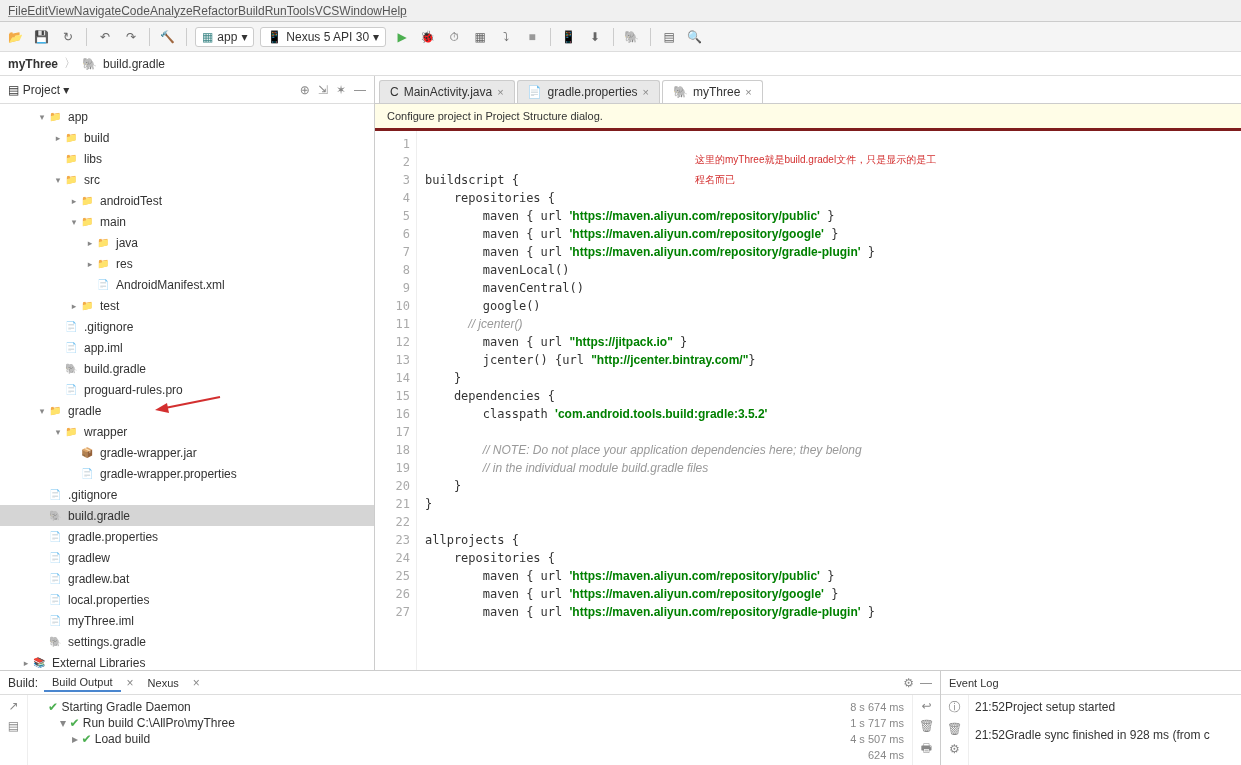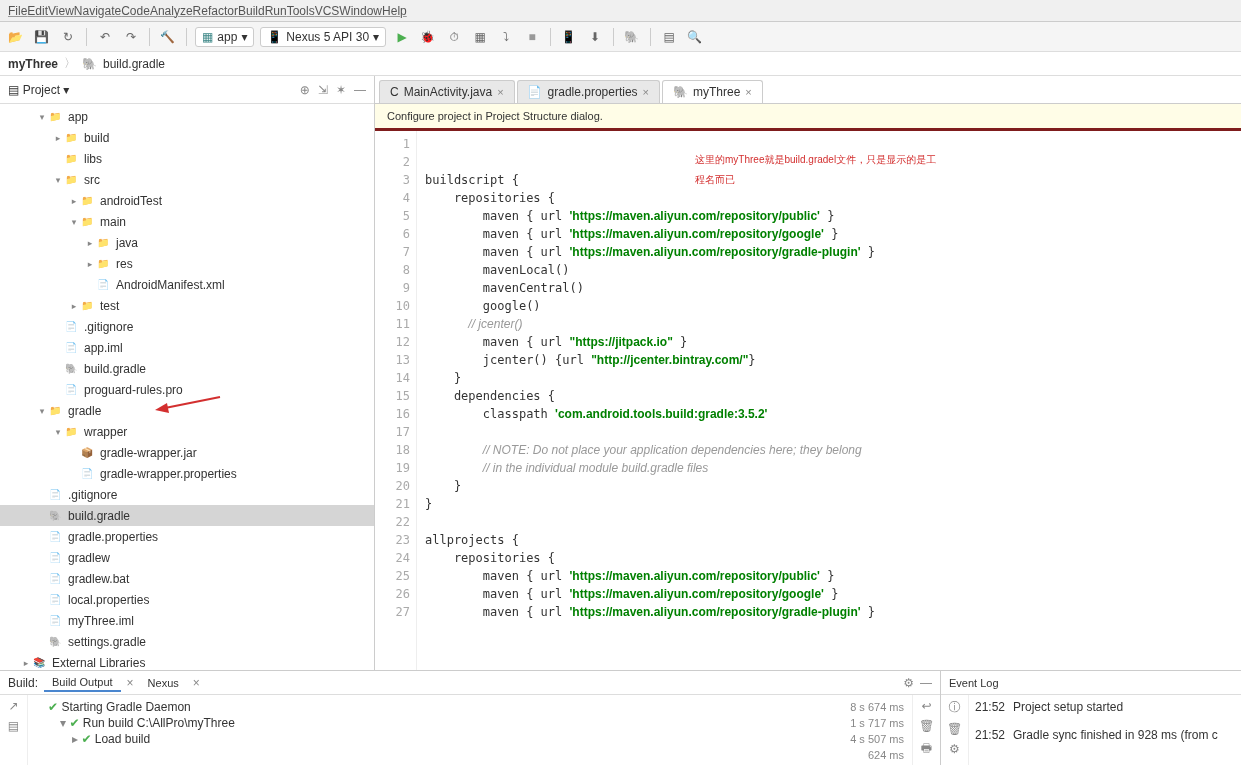--- a/index.html
+++ b/index.html
@@ -43,21 +43,21 @@
 .build-tab.active { border-bottom:2px solid #4a86cf; }
 .build-body { flex:1; display:flex; overflow:hidden; }
 .build-gutter { width:28px; border-right:1px solid #eee; display:flex; flex-direction:column; align-items:center; padding-top:4px; gap:6px; color:#888; }
 .build-tree { flex:1; padding:4px 8px; font-size:11px; line-height:16px; }
 .build-times { width:80px; text-align:right; padding:4px 8px; color:#888; font-size:11px; line-height:16px; }
 .event-col { width:300px; display:flex; flex-direction:column; }
 .event-header { height:24px; border-bottom:1px solid #ddd; padding:0 8px; display:flex; align-items:center; font-size:11px; }
 .event-body { flex:1; display:flex; }
 .event-gutter { width:28px; border-right:1px solid #eee; display:flex; flex-direction:column; align-items:center; padding-top:4px; gap:6px; color:#888; }
 .event-list { flex:1; padding:4px 6px; font-size:11px; line-height:16px; }
-.event-row { display:flex; gap:8px; margin-bottom:12px; }
+.event-row { display:flex; margin-bottom:12px; }
 .check { color:#4caf50; }
 .arrow-annot { position:absolute; width:70px; height:40px; pointer-events:none; }
 svg { display:block; }
 </style>
 </head>
 <body>
 
 <div class="menu-bar" id="menubar">
     <span>File</span>
     <span>Edit</span>

